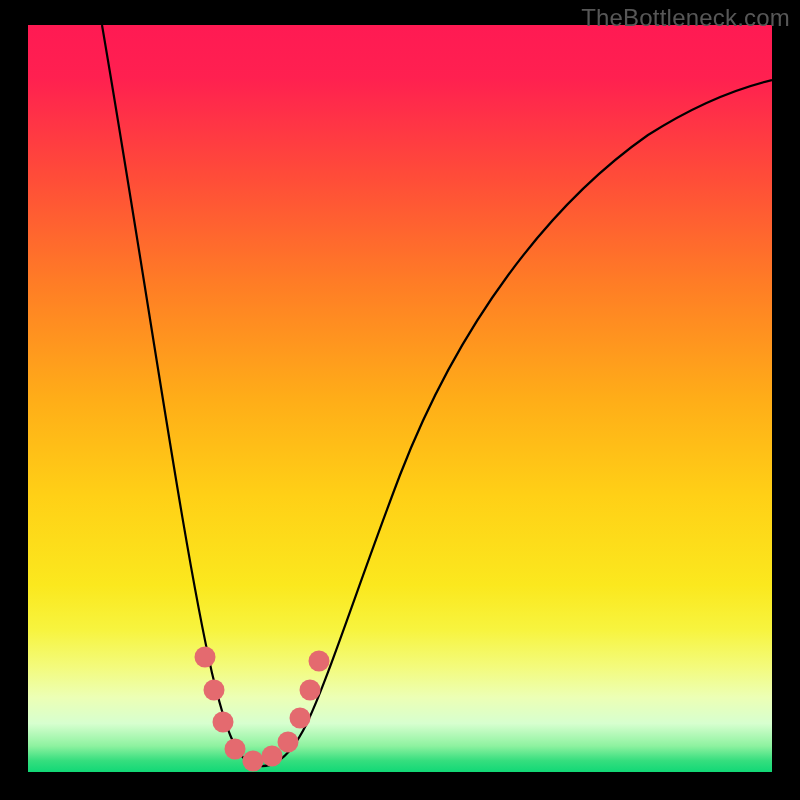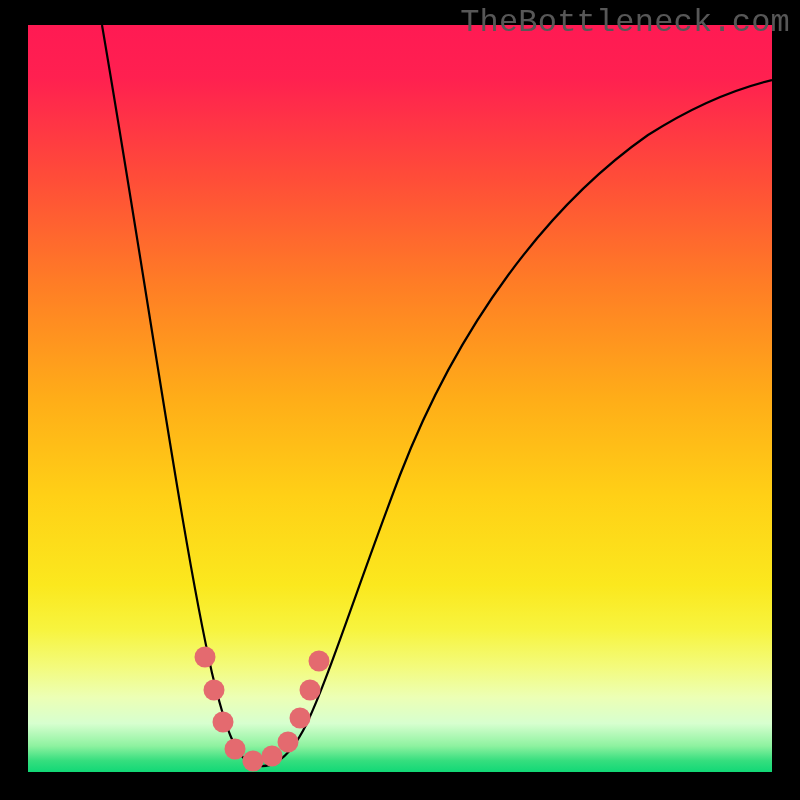--- a/index.html
+++ b/index.html
@@ -15,22 +15,22 @@
     left: 28px;
     top: 25px;
     width: 744px;
     height: 747px;
     background: #000000;
   }
   .watermark {
     position: absolute;
     top: 4px;
     right: 10px;
-    font-family: Liberation Mono, monospace;
-    font-size: 32px;
+    font-family: Liberation Sans, sans-serif;
+    font-size: 24px;
     color: #575757;
     font-weight: 500;
     letter-spacing: 0.2px;
   }
   svg {
     display: block;
   }
 </style>
 </head>
 <body>

